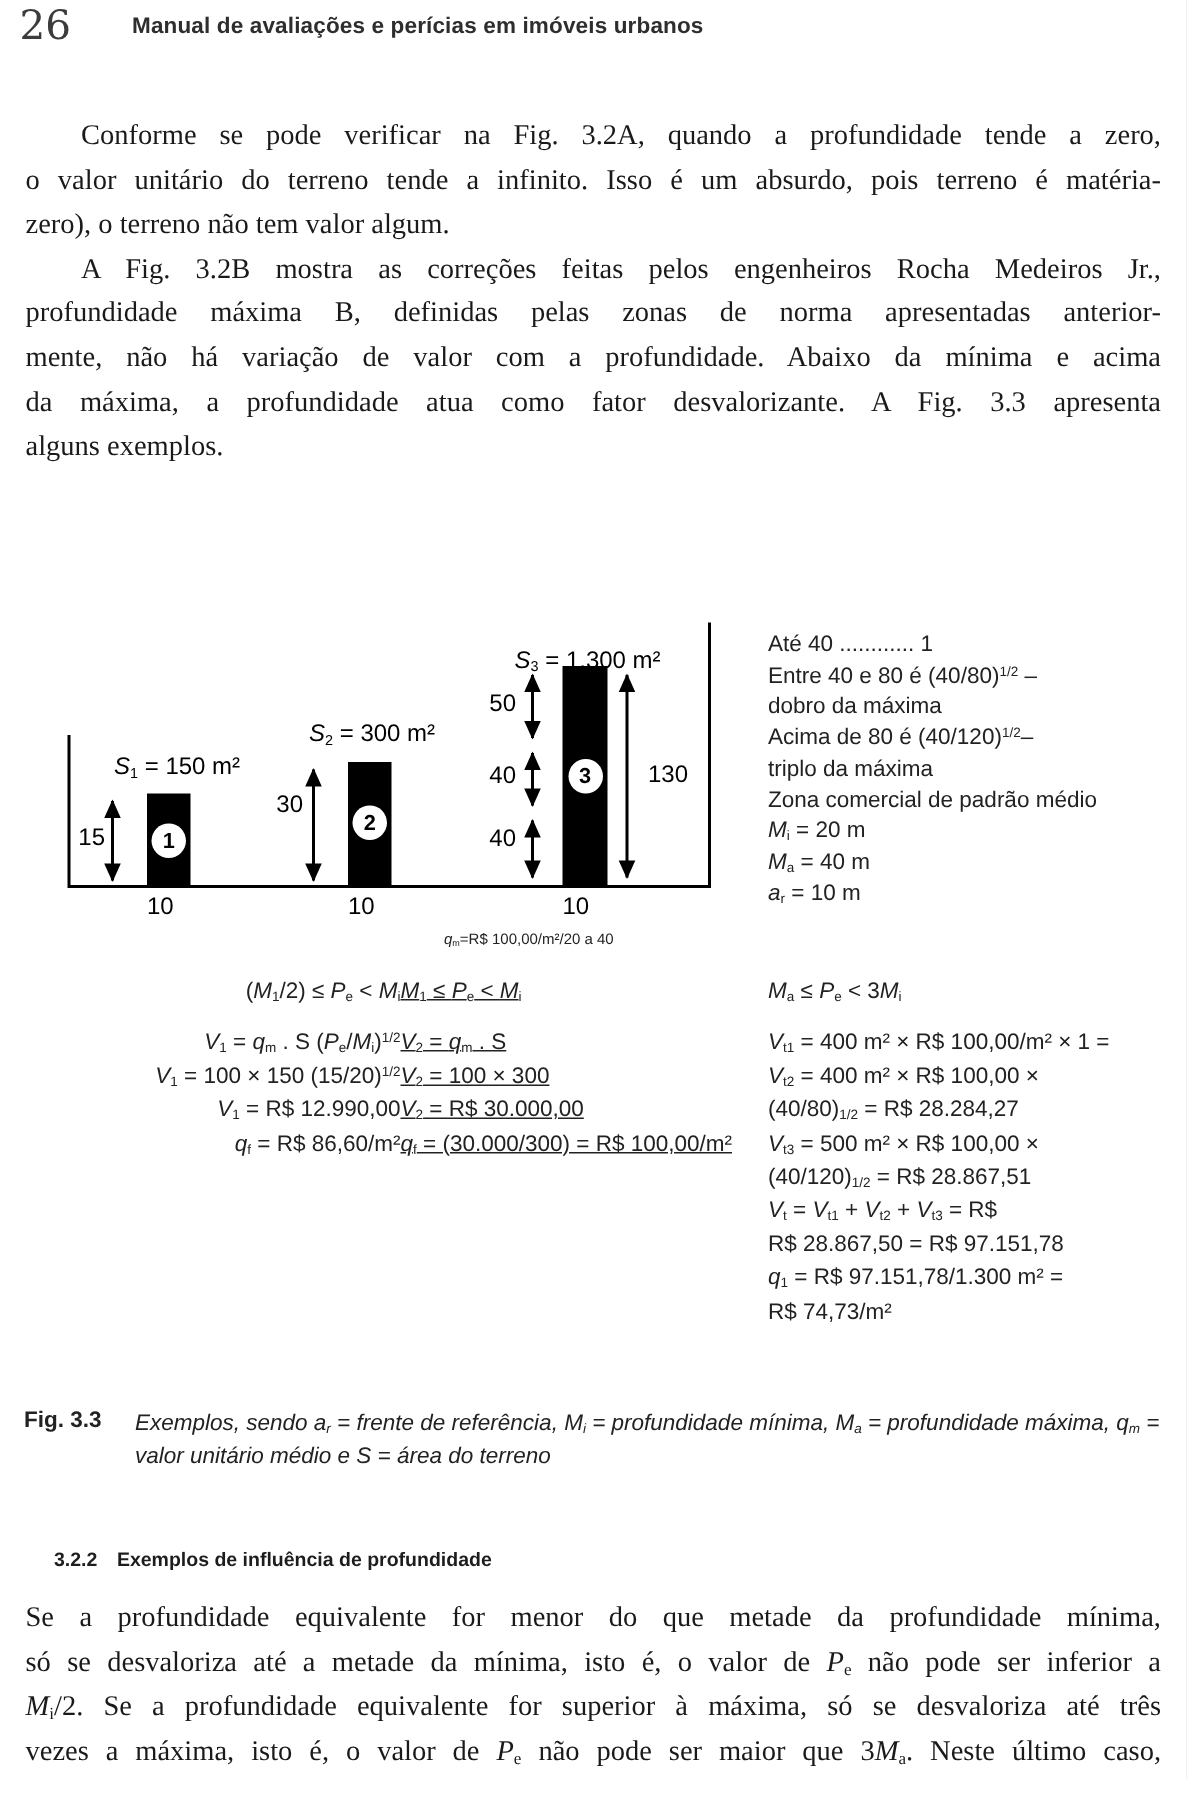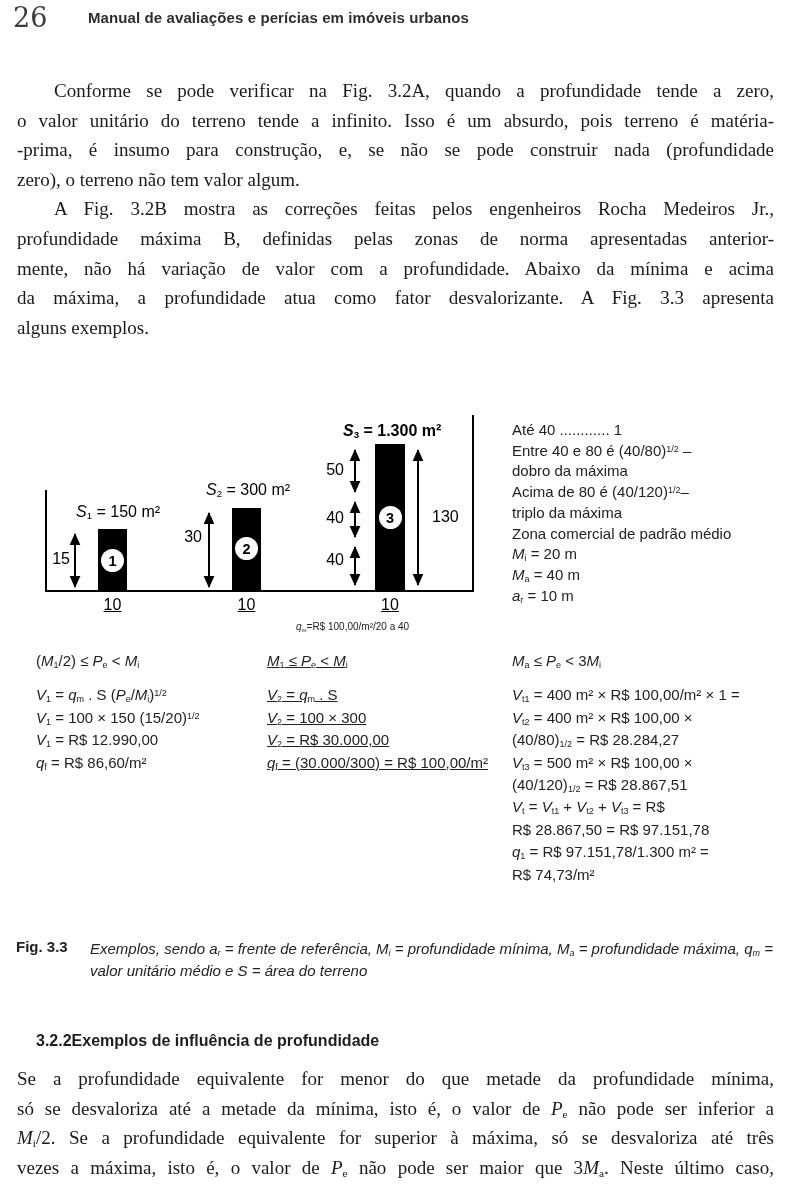--- a/index.html
+++ b/index.html
@@ -30,64 +30,63 @@
   .indent{text-indent:37px;}
   .flow i, .cap i, .col i, .side i, .qm i, .flabel i{font-style:italic;}
   sub{font-size:.6em;line-height:0;vertical-align:-.25em;}
   sup{font-size:.6em;line-height:0;vertical-align:.5em;}
   
   .figure{position:absolute;left:40px;top:403px;width:445px;height:218px;
     font-family:"Liberation Sans","DejaVu Sans",sans-serif;color:#000;}
   .figure svg{position:absolute;left:0;top:0;}
   .flabel{position:absolute;font-size:16px;font-weight:500;white-space:nowrap;}
   .num-r{text-align:right;width:30px;}
-  .num-c{text-align:center;text-decoration:underline;}
+  .num-c{text-align:left;}
   .circ{
     position:absolute;width:23px;height:23px;border-radius:50%;
     background:#fff;color:#000;display:flex;align-items:center;justify-content:center;
     font-size:14.5px;font-weight:700;
   }
   
   .side{position:absolute;left:512px;top:420px;width:278px;
     font-family:"Liberation Sans","DejaVu Sans",sans-serif;
     font-size:15px;line-height:20.7px;color:#222;}
   
   .qm{position:absolute;left:296px;top:621px;
     font-family:"Liberation Sans","DejaVu Sans",sans-serif;
     font-size:10px;color:#222;}
   
   .col{position:absolute;top:650px;
     font-family:"Liberation Sans","DejaVu Sans",sans-serif;
     font-size:15px;line-height:22.4px;color:#222;}
   .col .head{margin-bottom:12px;}
-  .col1{left:36px;width:245px;}
+  .col1{left:22px;width:245px;text-align:right;}
   .col2{left:267px;width:243px;text-decoration:underline;}
   .col3{left:512px;width:278px;}
   
   .cap{position:absolute;left:16px;top:938px;width:762px;display:flex;
     font-family:"Liberation Sans","DejaVu Sans",sans-serif;color:#222;}
   .cap-label{width:74px;flex:none;font-size:15px;font-weight:700;}
   .cap-text{width:685px;font-size:15px;font-style:italic;line-height:21.5px;}
   
-  .sechead{position:absolute;left:36px;top:1032px;display:flex;
+  .sechead{position:absolute;left:36px;top:1032px;display:flex;gap:13px;
     font-family:"Liberation Sans","DejaVu Sans",sans-serif;
-    font-size:16px;font-weight:700;color:#1d1d1d;margin:0;}
+    font-size:13px;font-weight:700;color:#1d1d1d;margin:0;}
 </style>
 </head>
 <body>
 
 <div class="page">
 
   <div class="pagenum">26</div>
   <div class="runhead">Manual de avaliações e perícias em imóveis urbanos</div>
 
   <div class="flow flow-top">
     <div class="bl jl indent">Conforme se pode verificar na Fig. 3.2A, quando a profundidade tende a zero,</div>
     <div class="bl jl">o valor unitário do terreno tende a infinito. Isso é um absurdo, pois terreno é matéria-</div>
-    <div class="bl jl">-prima, é insumo para construção, e, se não se pode construir nada (profundidade</div>
     <div class="bl ll">zero), o terreno não tem valor algum.</div>
     <div class="bl jl indent">A Fig. 3.2B mostra as correções feitas pelos engenheiros Rocha Medeiros Jr.,</div>
     <div class="bl jl">profundidade máxima B, definidas pelas zonas de norma apresentadas anterior-</div>
     <div class="bl jl">mente, não há variação de valor com a profundidade. Abaixo da mínima e acima</div>
     <div class="bl jl">da máxima, a profundidade atua como fator desvalorizante. A Fig. 3.3 apresenta</div>
     <div class="bl ll">alguns exemplos.</div>
   </div>
 
   <div class="figure">
     <svg width="445" height="218" viewBox="0 0 445 218">
@@ -106,21 +105,21 @@
       <line x1="35" y1="131" x2="35" y2="184" stroke="#000" stroke-width="2" marker-start="url(#ah)" marker-end="url(#ah)"></line>
       <line x1="169" y1="110" x2="169" y2="184" stroke="#000" stroke-width="2" marker-start="url(#ah)" marker-end="url(#ah)"></line>
       <line x1="315" y1="47" x2="315" y2="89" stroke="#000" stroke-width="2" marker-start="url(#ah)" marker-end="url(#ah)"></line>
       <line x1="315" y1="99" x2="315" y2="134" stroke="#000" stroke-width="2" marker-start="url(#ah)" marker-end="url(#ah)"></line>
       <line x1="315" y1="144" x2="315" y2="182" stroke="#000" stroke-width="2" marker-start="url(#ah)" marker-end="url(#ah)"></line>
       <line x1="378" y1="47" x2="378" y2="182" stroke="#000" stroke-width="2" marker-start="url(#ah)" marker-end="url(#ah)"></line>
     </svg>
 
     <span class="flabel" style="left:36px;top:100px;"><i>S</i><sub>1</sub> = 150 m²</span>
     <span class="flabel" style="left:166px;top:78px;"><i>S</i><sub>2</sub> = 300 m²</span>
-    <span class="flabel" style="left:303px;top:19px;font-weight:bold;"><i>S</i><sub>3</sub> = 1.300 m²</span>
+    <span class="flabel" style="left:303px;top:29px;"><i>S</i><sub>3</sub> = 1.300 m²</span>
 
     <span class="flabel num-r" style="left:0px;top:147px;">15</span>
     <span class="flabel num-r" style="left:132px;top:125px;">30</span>
     <span class="flabel num-r" style="left:274px;top:58px;">50</span>
     <span class="flabel num-r" style="left:274px;top:106px;">40</span>
     <span class="flabel num-r" style="left:274px;top:148px;">40</span>
     <span class="flabel" style="left:392px;top:105px;">130</span>
 
     <span class="flabel num-c" style="left:58px;top:193px;width:29px;">10</span>
     <span class="flabel num-c" style="left:192px;top:193px;width:29px;">10</span>

